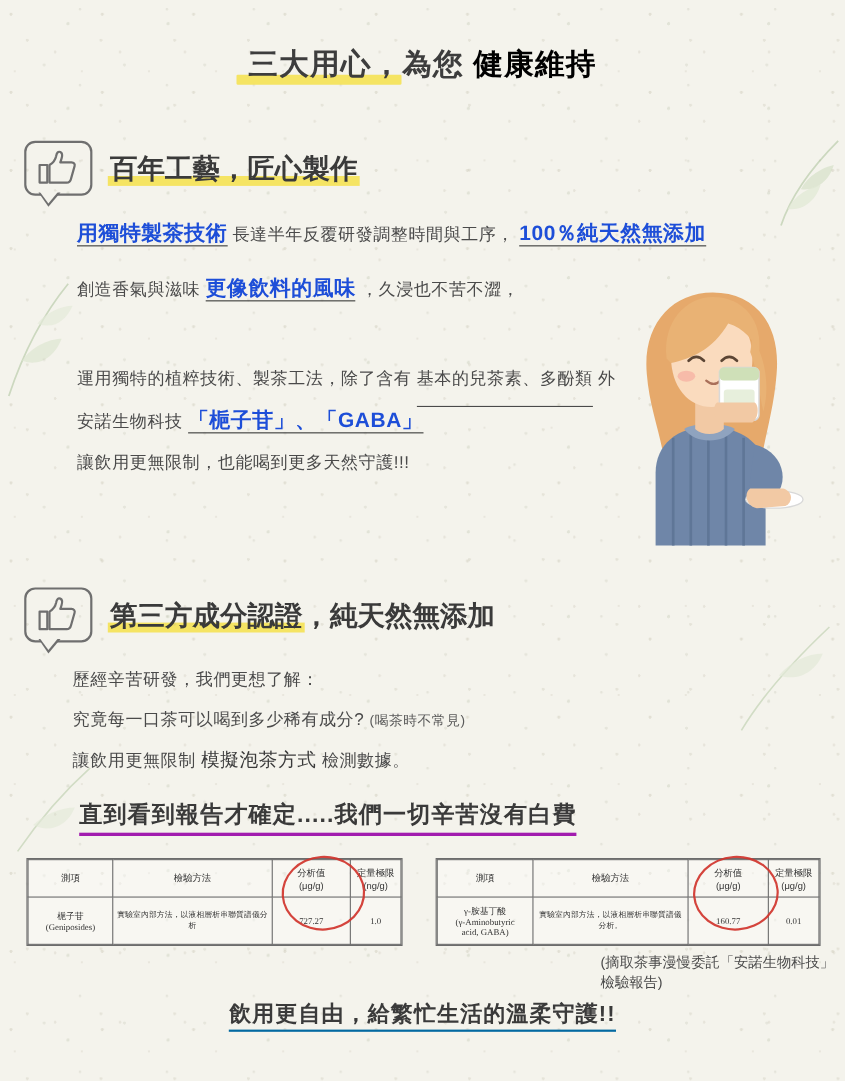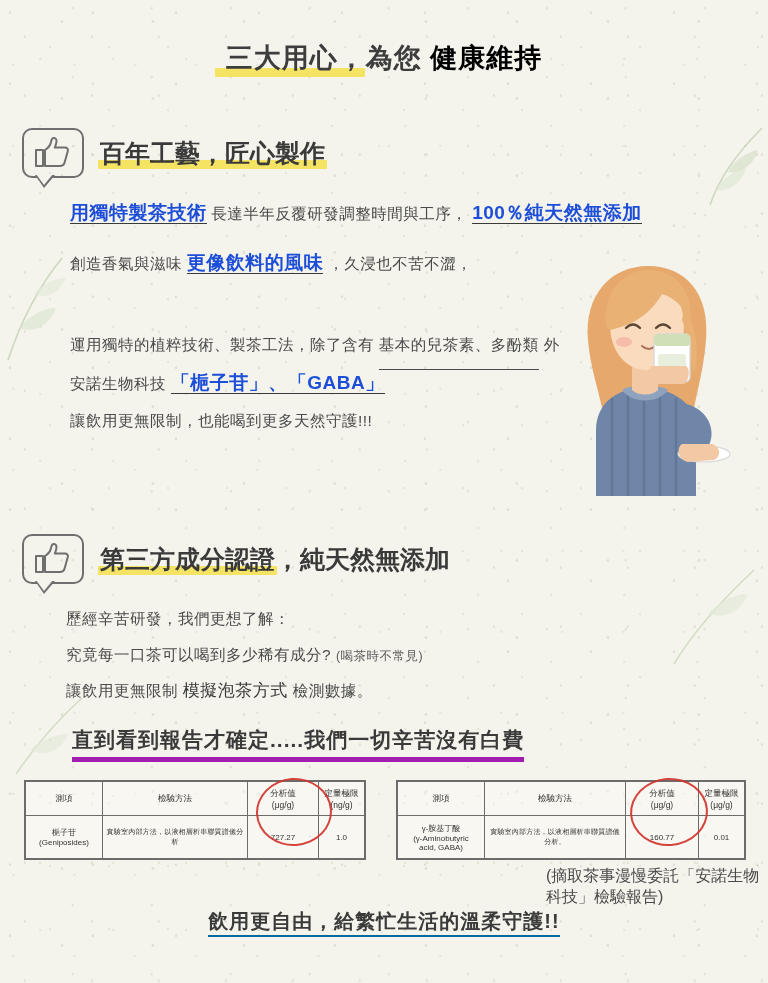--- a/index.html
+++ b/index.html
@@ -67,41 +67,41 @@
 
   
   .para{position:absolute;font-size:15.5px;line-height:30px;color:#4a4a4a;letter-spacing:.5px;}
   .u{border-bottom:1.6px solid #4a4a4a;padding-bottom:16px;}
   .big-u{font-size:19px;font-weight:bold;color:#1d4ed8;border-bottom:1.8px solid #3a3a3a;}
   .mid{font-size:17px;color:#3a3a3a;}
   .small{font-size:12.5px;color:#5a5a5a;}
 
   .headline2-underline{
     position:absolute;font-size:21px;font-weight:bold;color:#3a3a3a;letter-spacing:1px;
-    border-bottom:5px solid #a21caf;padding-bottom:3px;
+    border-bottom:3px solid #a21caf;padding-bottom:3px;
   }
 
   
   .illus{position:absolute;right:14px;top:248px;width:210px;height:250px;}
 
   
   .report{
     position:absolute;border:1px solid #6c6c6c;background:rgba(255,255,255,.35);
     font-size:8px;color:#333;
   }
   .report table{border-collapse:collapse;width:100%;height:100%;}
   .report th,.report td{border:1px solid #6c6c6c;text-align:center;padding:3px 2px;font-weight:normal;}
   .report .hrow td{height:26px;font-size:8.5px;}
-  .report .drow td{height:34px;}
+  .report .drow td{height:34px;font-family:Liberation Serif, serif;}
   .report .meth{font-size:7px;letter-spacing:.2px;}
   .circle-hl{
     position:absolute;border:2.4px solid #d0342c;border-radius:50%;
     pointer-events:none;opacity:.92;transform:rotate(-4deg);
   }
-  .source-note{position:absolute;font-size:16px;color:#4a4a4a;}
+  .source-note{position:absolute;font-size:13px;color:#4a4a4a;}
 
   .footer-line{
     position:absolute;left:0;width:768px;text-align:center;
     font-size:20px;font-weight:bold;color:#3a3a3a;letter-spacing:1px;
   }
   .footer-line span{border-bottom:2px solid #0369a1;padding-bottom:3px;}
 </style>
 </head>
 <body>
 

